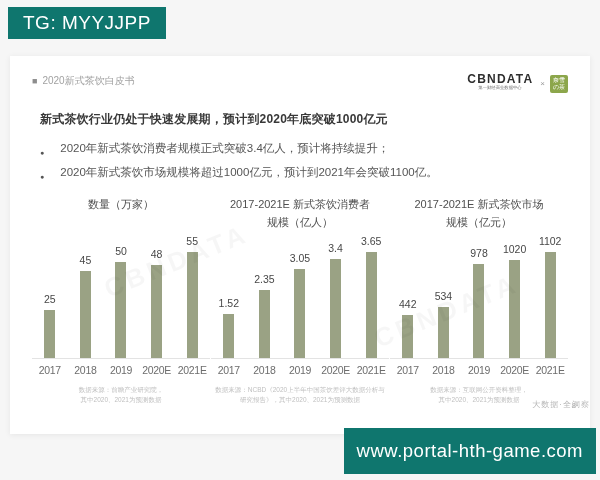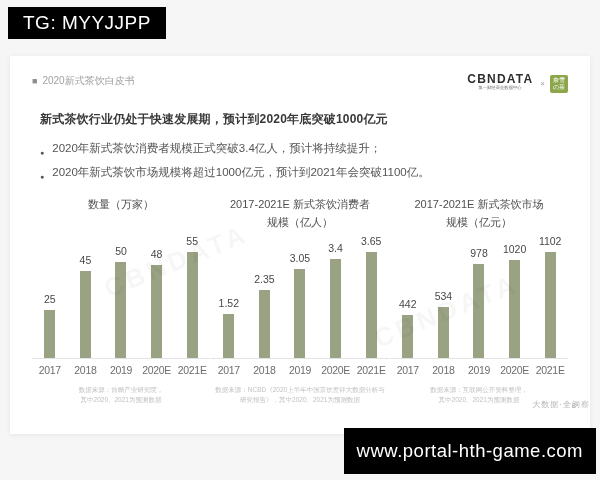--- a/index.html
+++ b/index.html
@@ -4,21 +4,21 @@
 <style>
   * { margin:0; padding:0; box-sizing:border-box; }
   html,body { width:600px; height:480px; }
   body {
     position:relative; overflow:hidden;
     background:#f6f6f6;
     font-family:"Liberation Sans","DejaVu Sans",sans-serif;
   }
   
   .badge {
-    position:absolute; background:#000000; color:#fff;
+    position:absolute; background:#0f766e; color:#fff;
     letter-spacing:.5px; white-space:nowrap;
   }
   .tg-badge { left:8px; top:7px; font-size:19px; padding:5px 15px; }
   .site-badge { right:4px; bottom:6px; font-size:18.5px; padding:12px 13px; }
 
   
   .slide {
     position:absolute; left:10px; top:56px; width:580px; height:378px;
     background:#fff; box-shadow:0 1px 6px rgba(0,0,0,.07);
     padding:18px 22px 0 22px;
@@ -42,21 +42,21 @@
   .partner {
     width:18px; height:18px; background:#8ca64b; border-radius:2px;
     color:#fff; font-size:6px; line-height:1.15; text-align:center;
     display:flex; align-items:center; justify-content:center; overflow:hidden;
   }
   .partner span { display:block; width:14px; }
 
   
   .main-title { margin:16px 0 0 8px; font-size:12px; font-weight:bold; color:#383838; letter-spacing:.2px; }
   .bullets { margin:13px 0 0 8px; }
-  .bullet-line { display:flex; gap:8px; font-size:11.5px; color:#555; margin-top:9px; align-items:flex-end; }
+  .bullet-line { display:flex; gap:16px; font-size:11.5px; color:#555; margin-top:9px; align-items:flex-end; }
   .bullet-dot { font-size:7px; color:#555; margin-top:3px; flex:none; }
 
   
   .charts { margin-top:15px; display:flex; justify-content:space-between; }
   .chart { width:178px; }
   .chart-title { text-align:center; font-size:11px; color:#4f4f4f; font-weight:500; line-height:1.65; height:38px; }
   .plot { height:124px; display:flex; align-items:flex-end; margin-top:2px; border-bottom:1px solid #e3e3e3; }
   .slot { flex:1; display:flex; flex-direction:column; align-items:center; justify-content:flex-end; }
   .val { font-size:10.5px; color:#474747; margin-bottom:5px; white-space:nowrap; }
   .bar { width:11px; }

